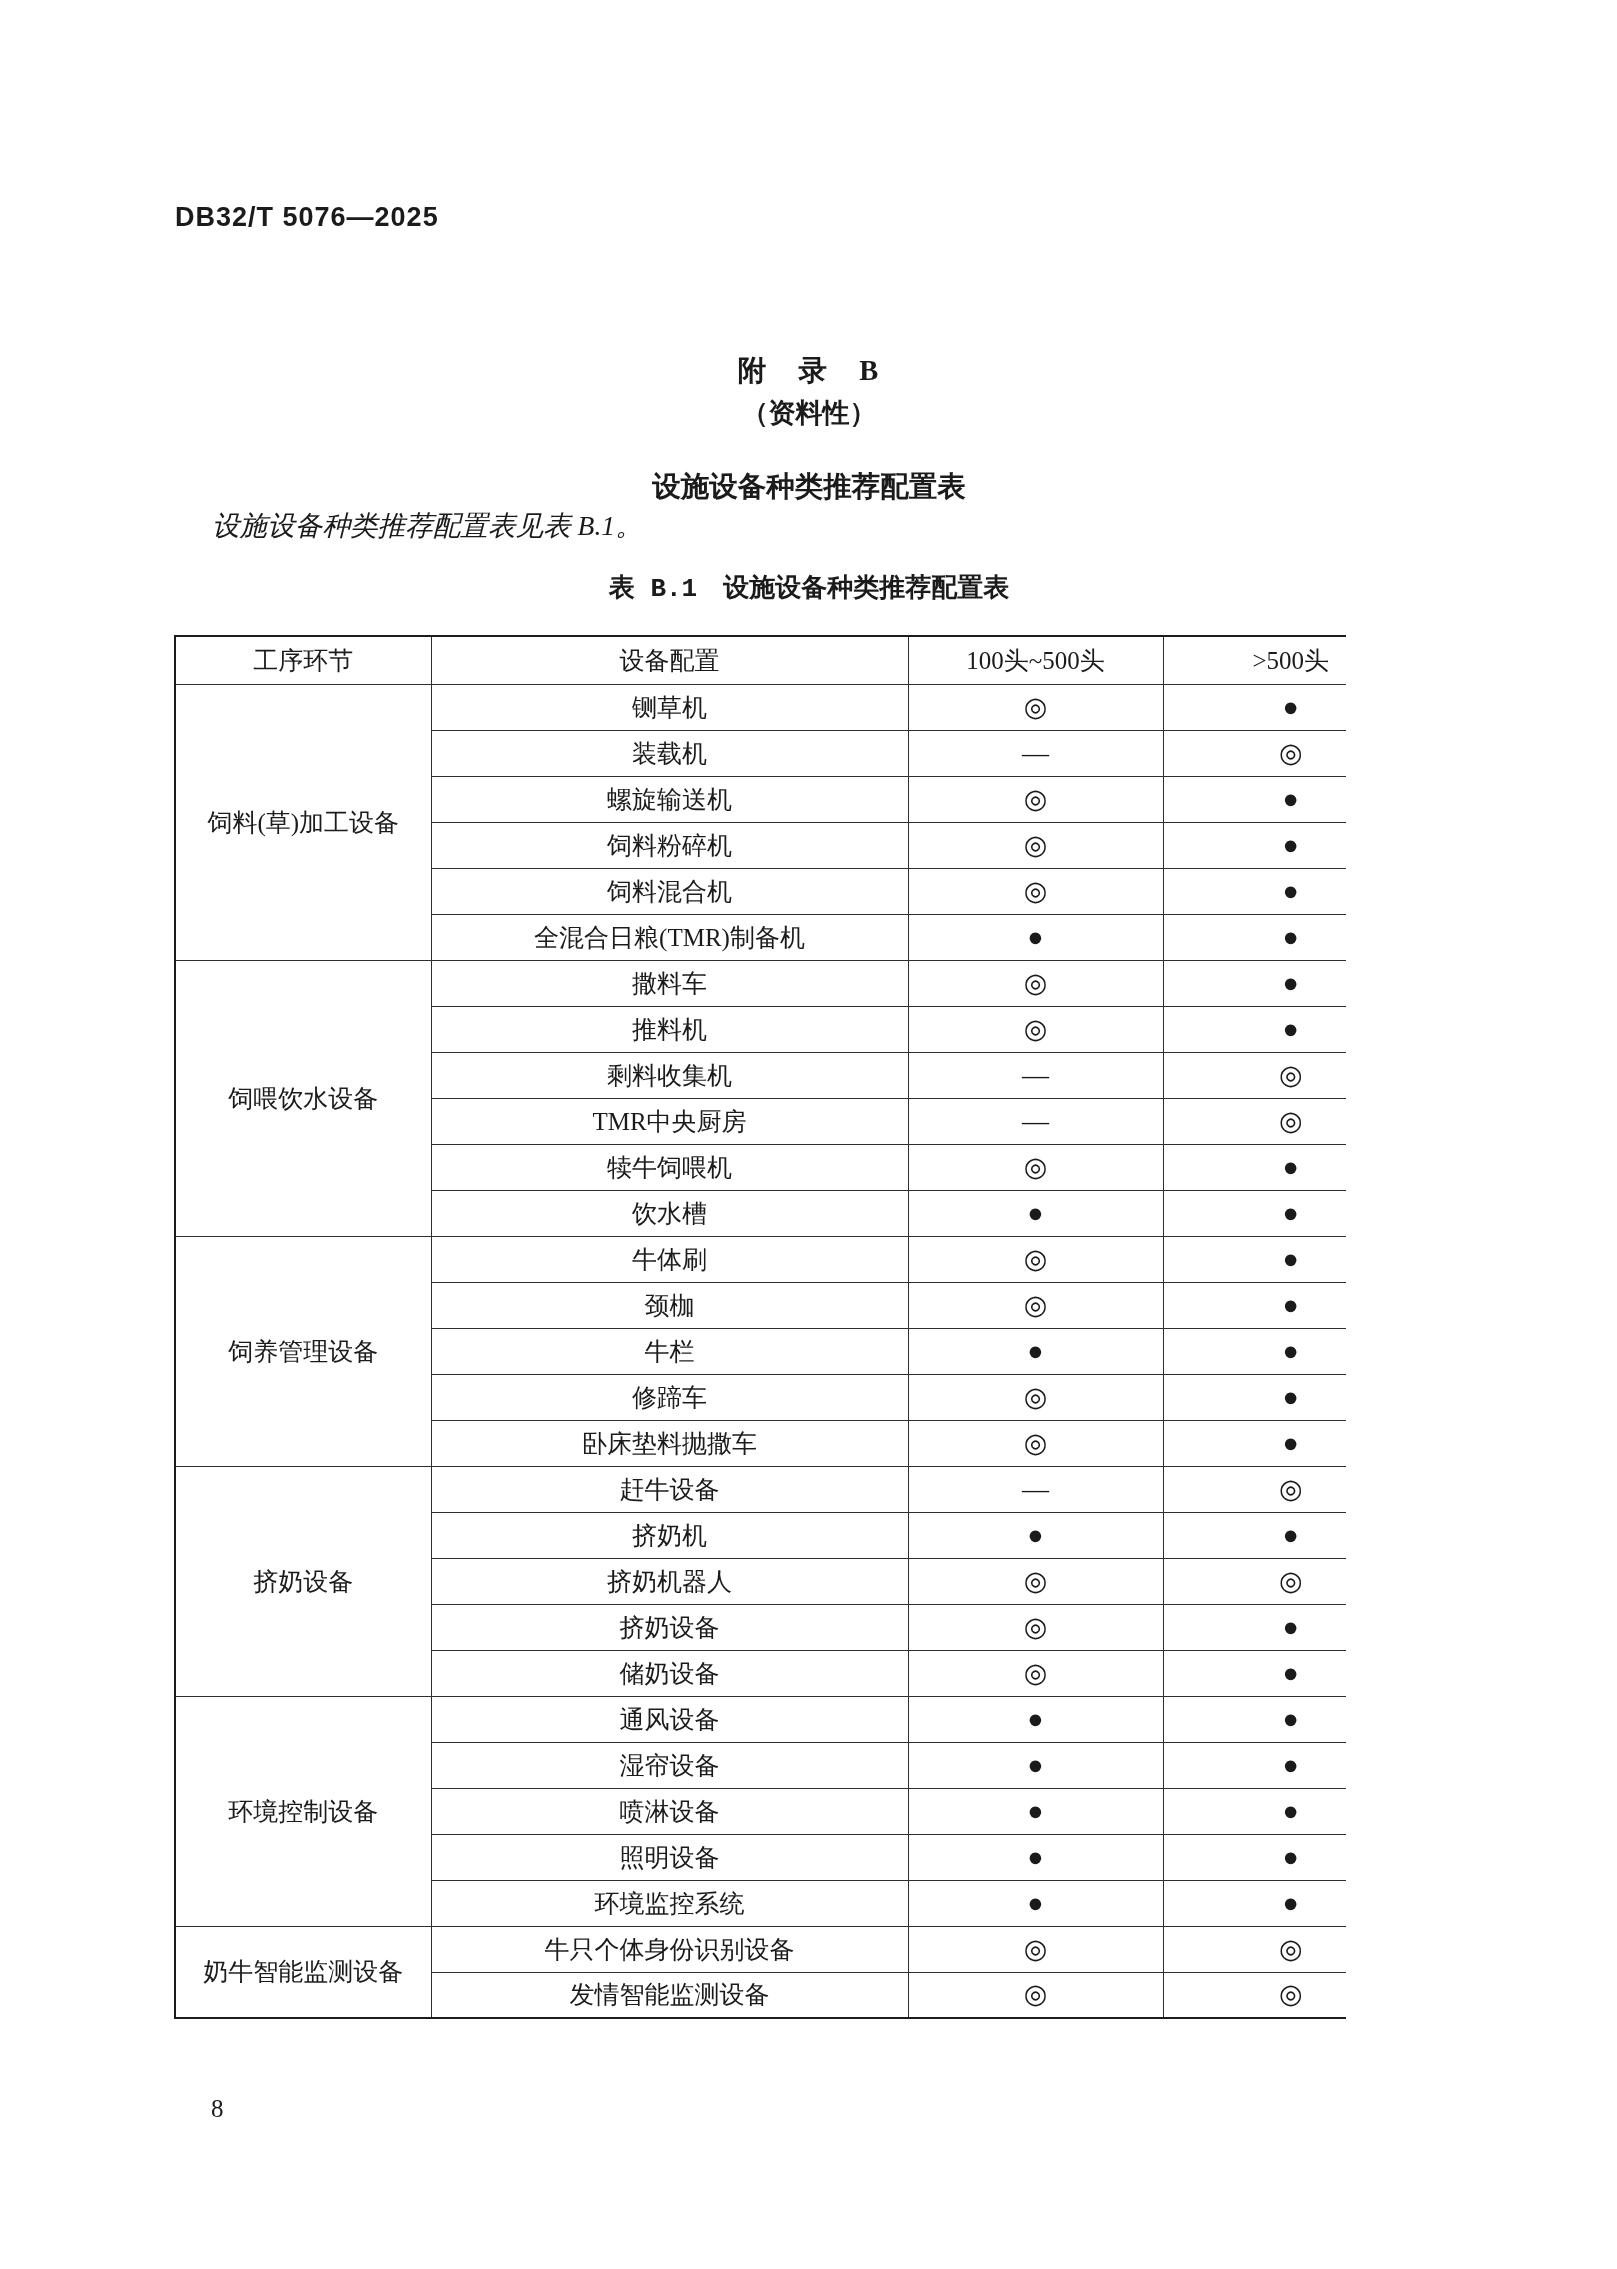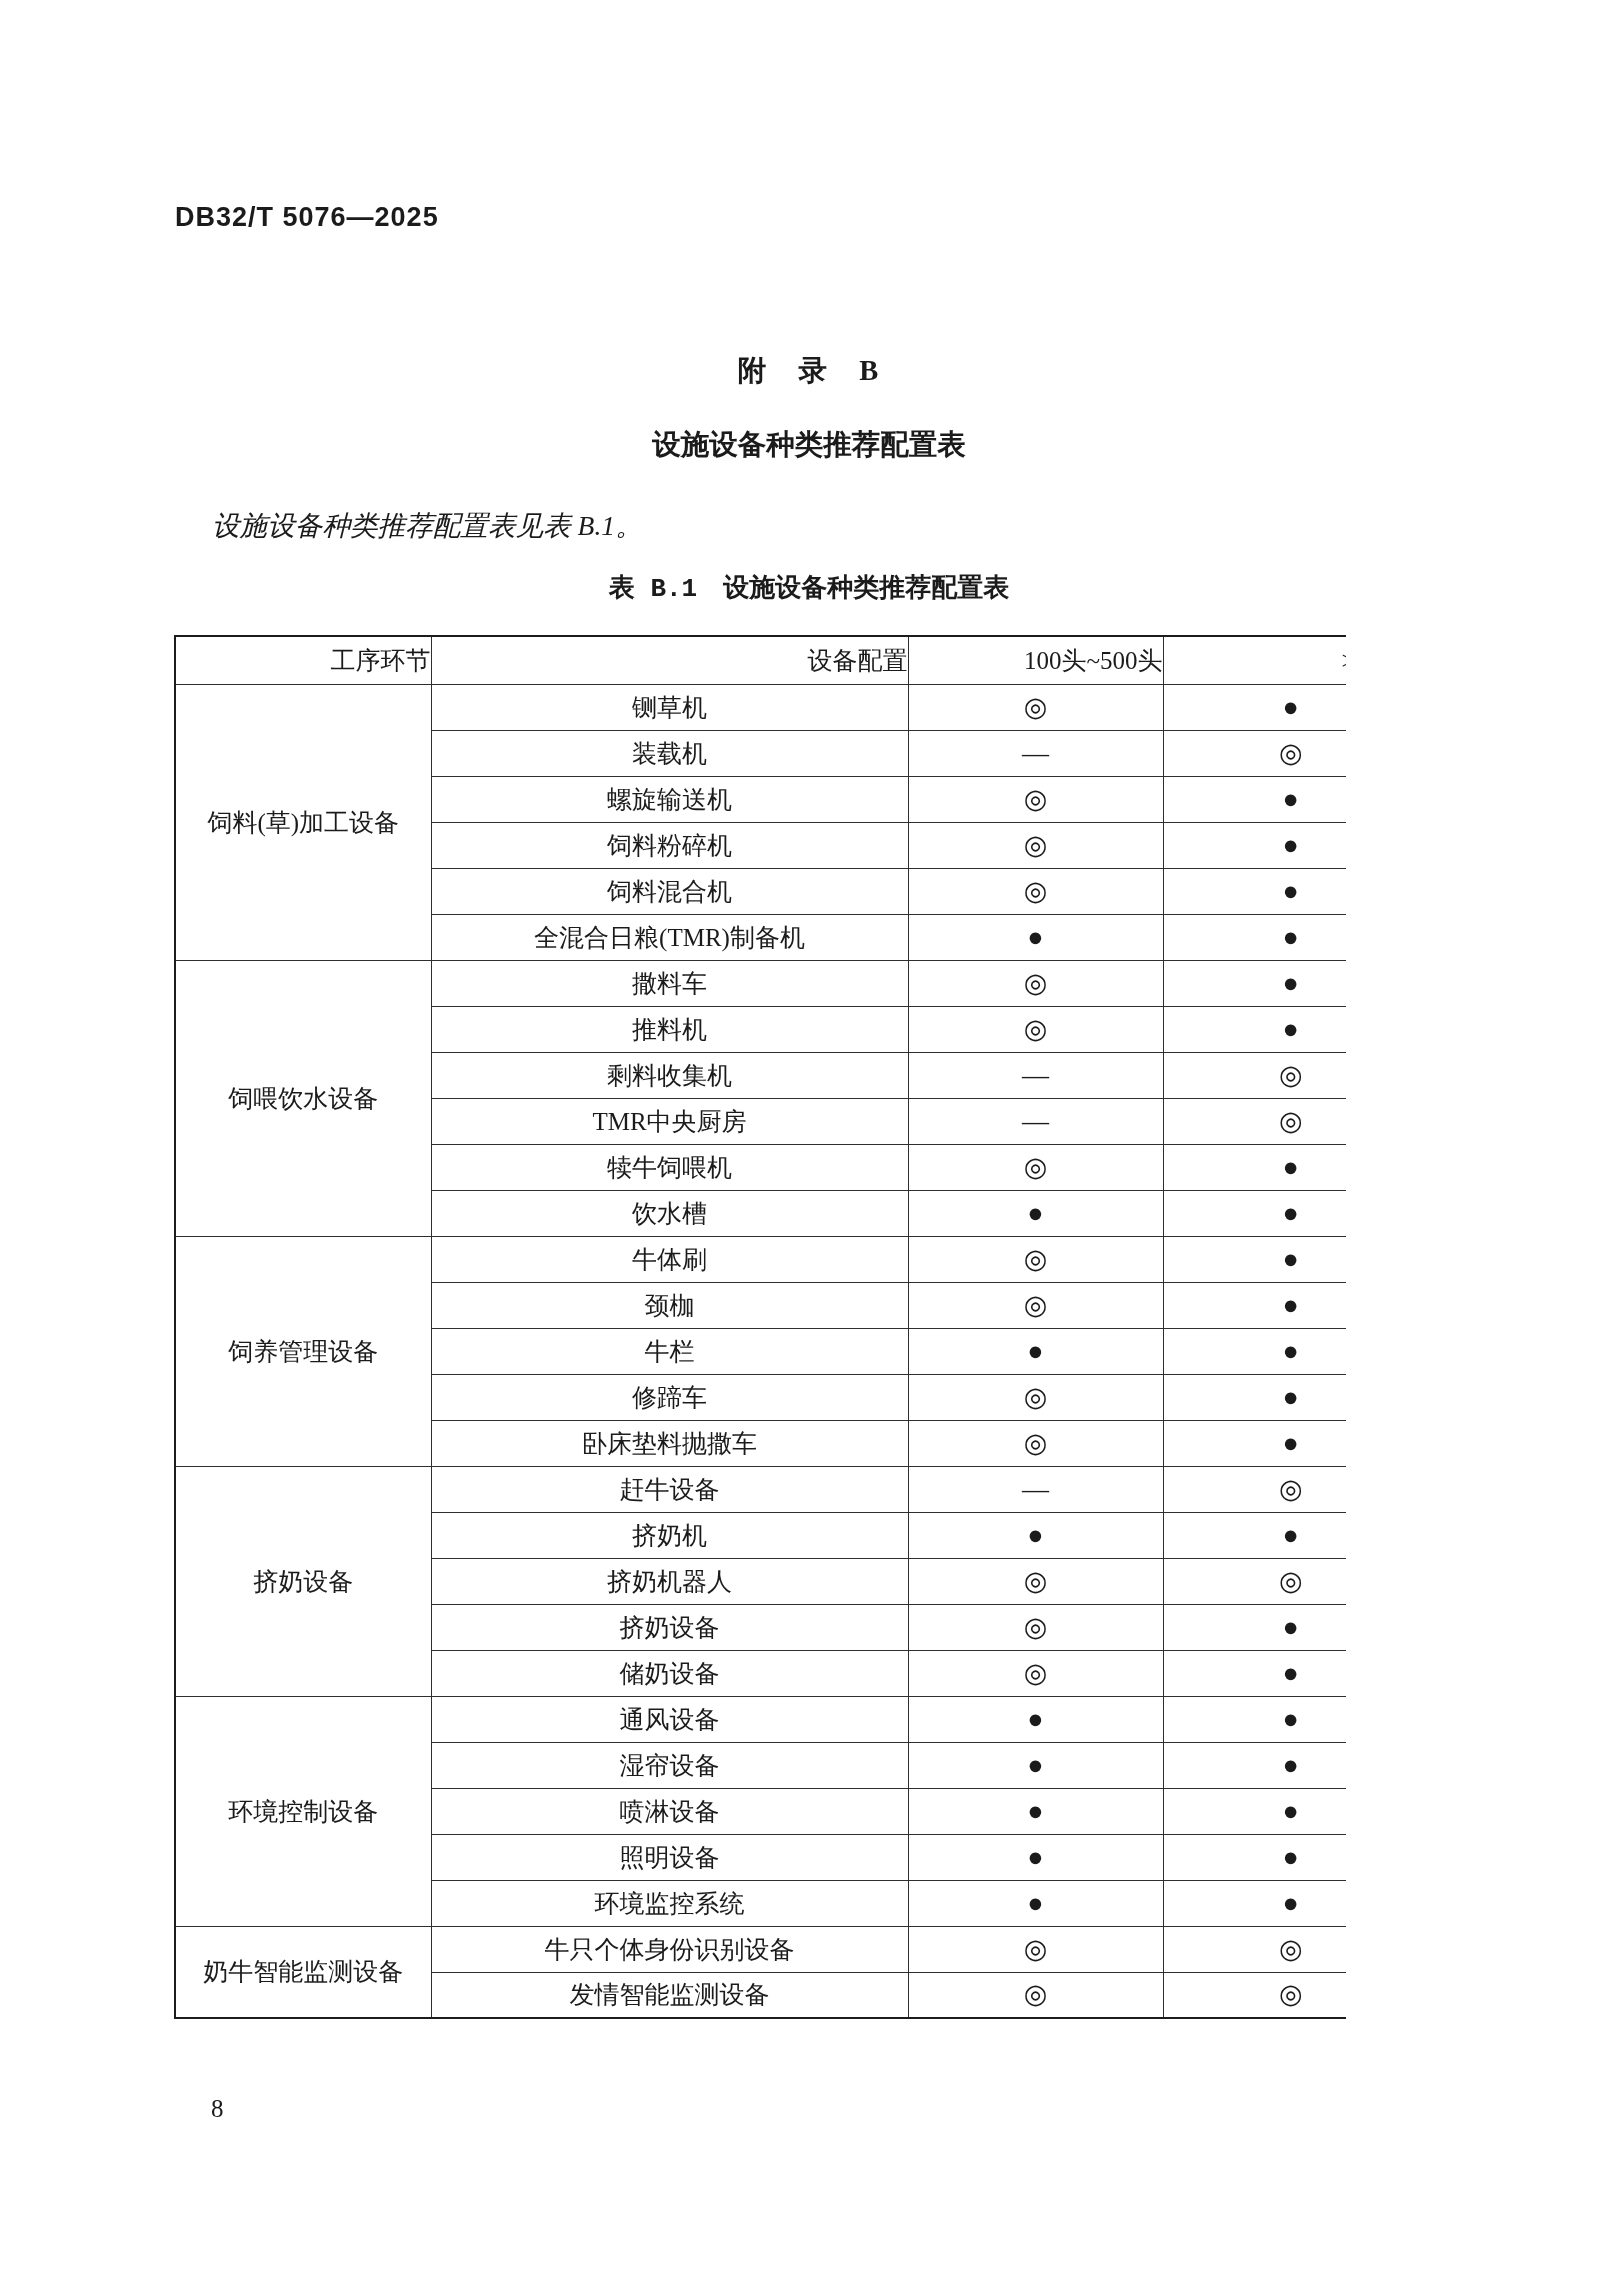--- a/index.html
+++ b/index.html
@@ -36,21 +36,21 @@
     background:#ffffff;
   }
   table.cfg, table.cfg th, table.cfg td{
     border:1px solid #2e2e2e;
   }
   table.cfg{border:2.4px solid #1c1c1c;}
   table.cfg thead tr{height:48px;}
   table.cfg thead th{
     font-size:25px;font-weight:400;
     border-bottom-width:1.9px;
-    text-align:right;vertical-align:middle;
+    text-align:center;vertical-align:middle;
     padding:0;
   }
   table.cfg tbody tr{height:46px;}
   table.cfg td{
     text-align:center;vertical-align:middle;
     padding:0;
   }
   td.cat{font-size:25px;}
   td.dev{font-size:25px;}
   td.sym{font-size:27px;line-height:1;}
@@ -61,20 +61,21 @@
 </style>
 </head>
 <body>
 
 <div class="page">
 
   <div class="doc-header">DB32/T 5076—2025</div>
 
   <div class="titles">
     <div class="title-l1">附　录　B</div>
+    <div class="title-l2">（资料性）</div>
     <div class="title-l3">设施设备种类推荐配置表</div>
   </div>
 
   <div class="intro">设施设备种类推荐配置表见表 B.1。</div>
 
   <div class="caption">表 B.1　设施设备种类推荐配置表</div>
 
   <table class="cfg">
     <colgroup>
       <col style="width:256px">

